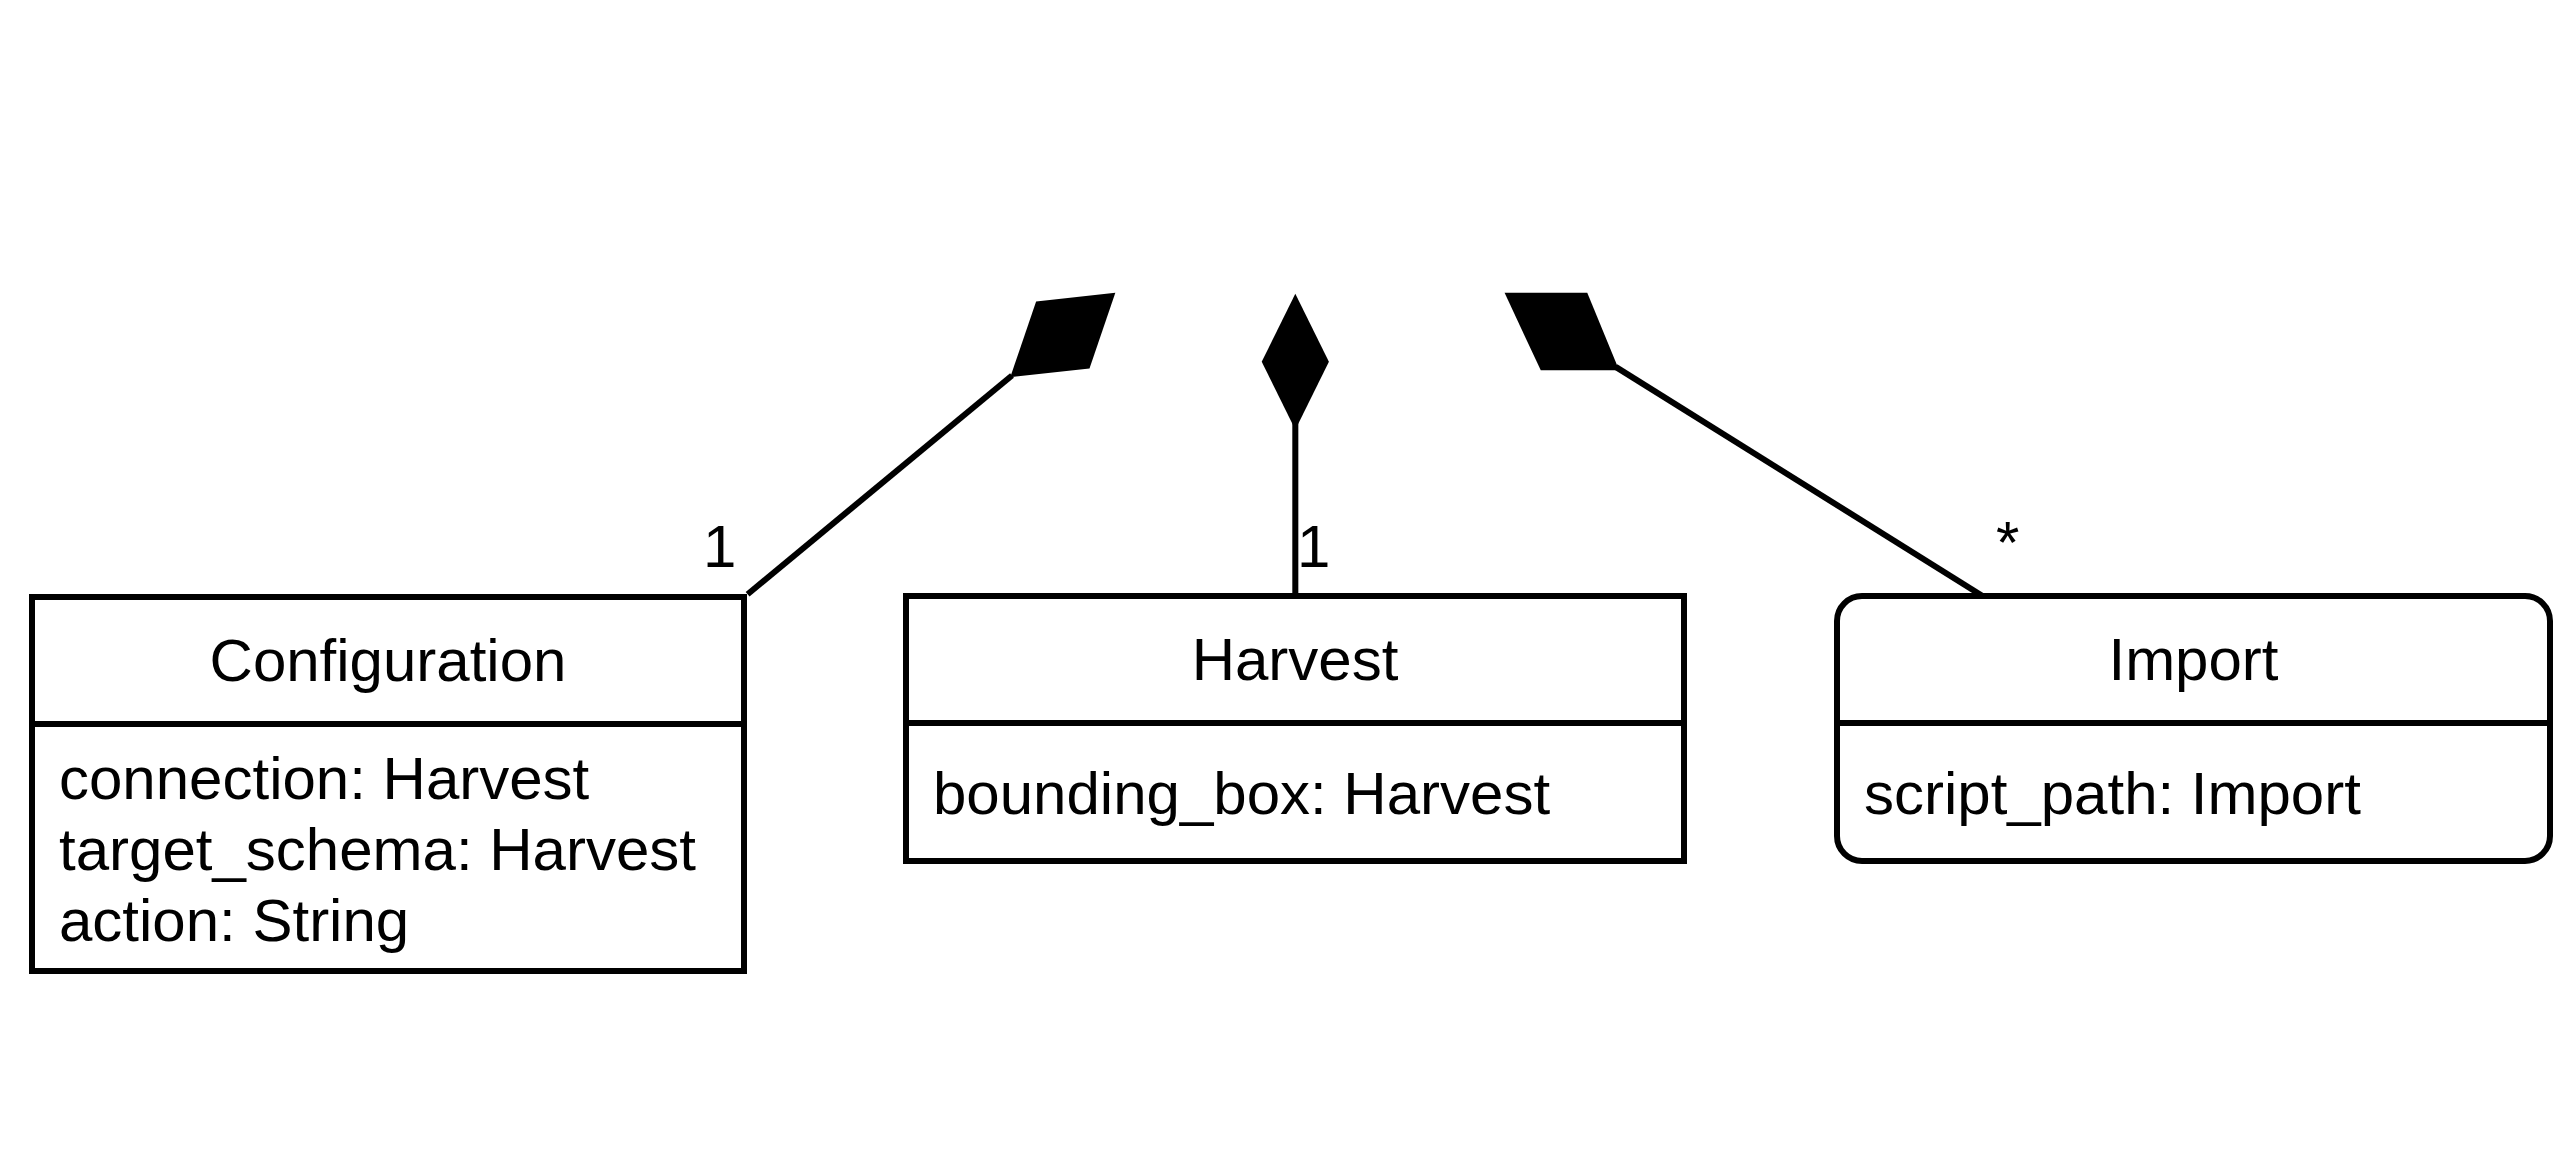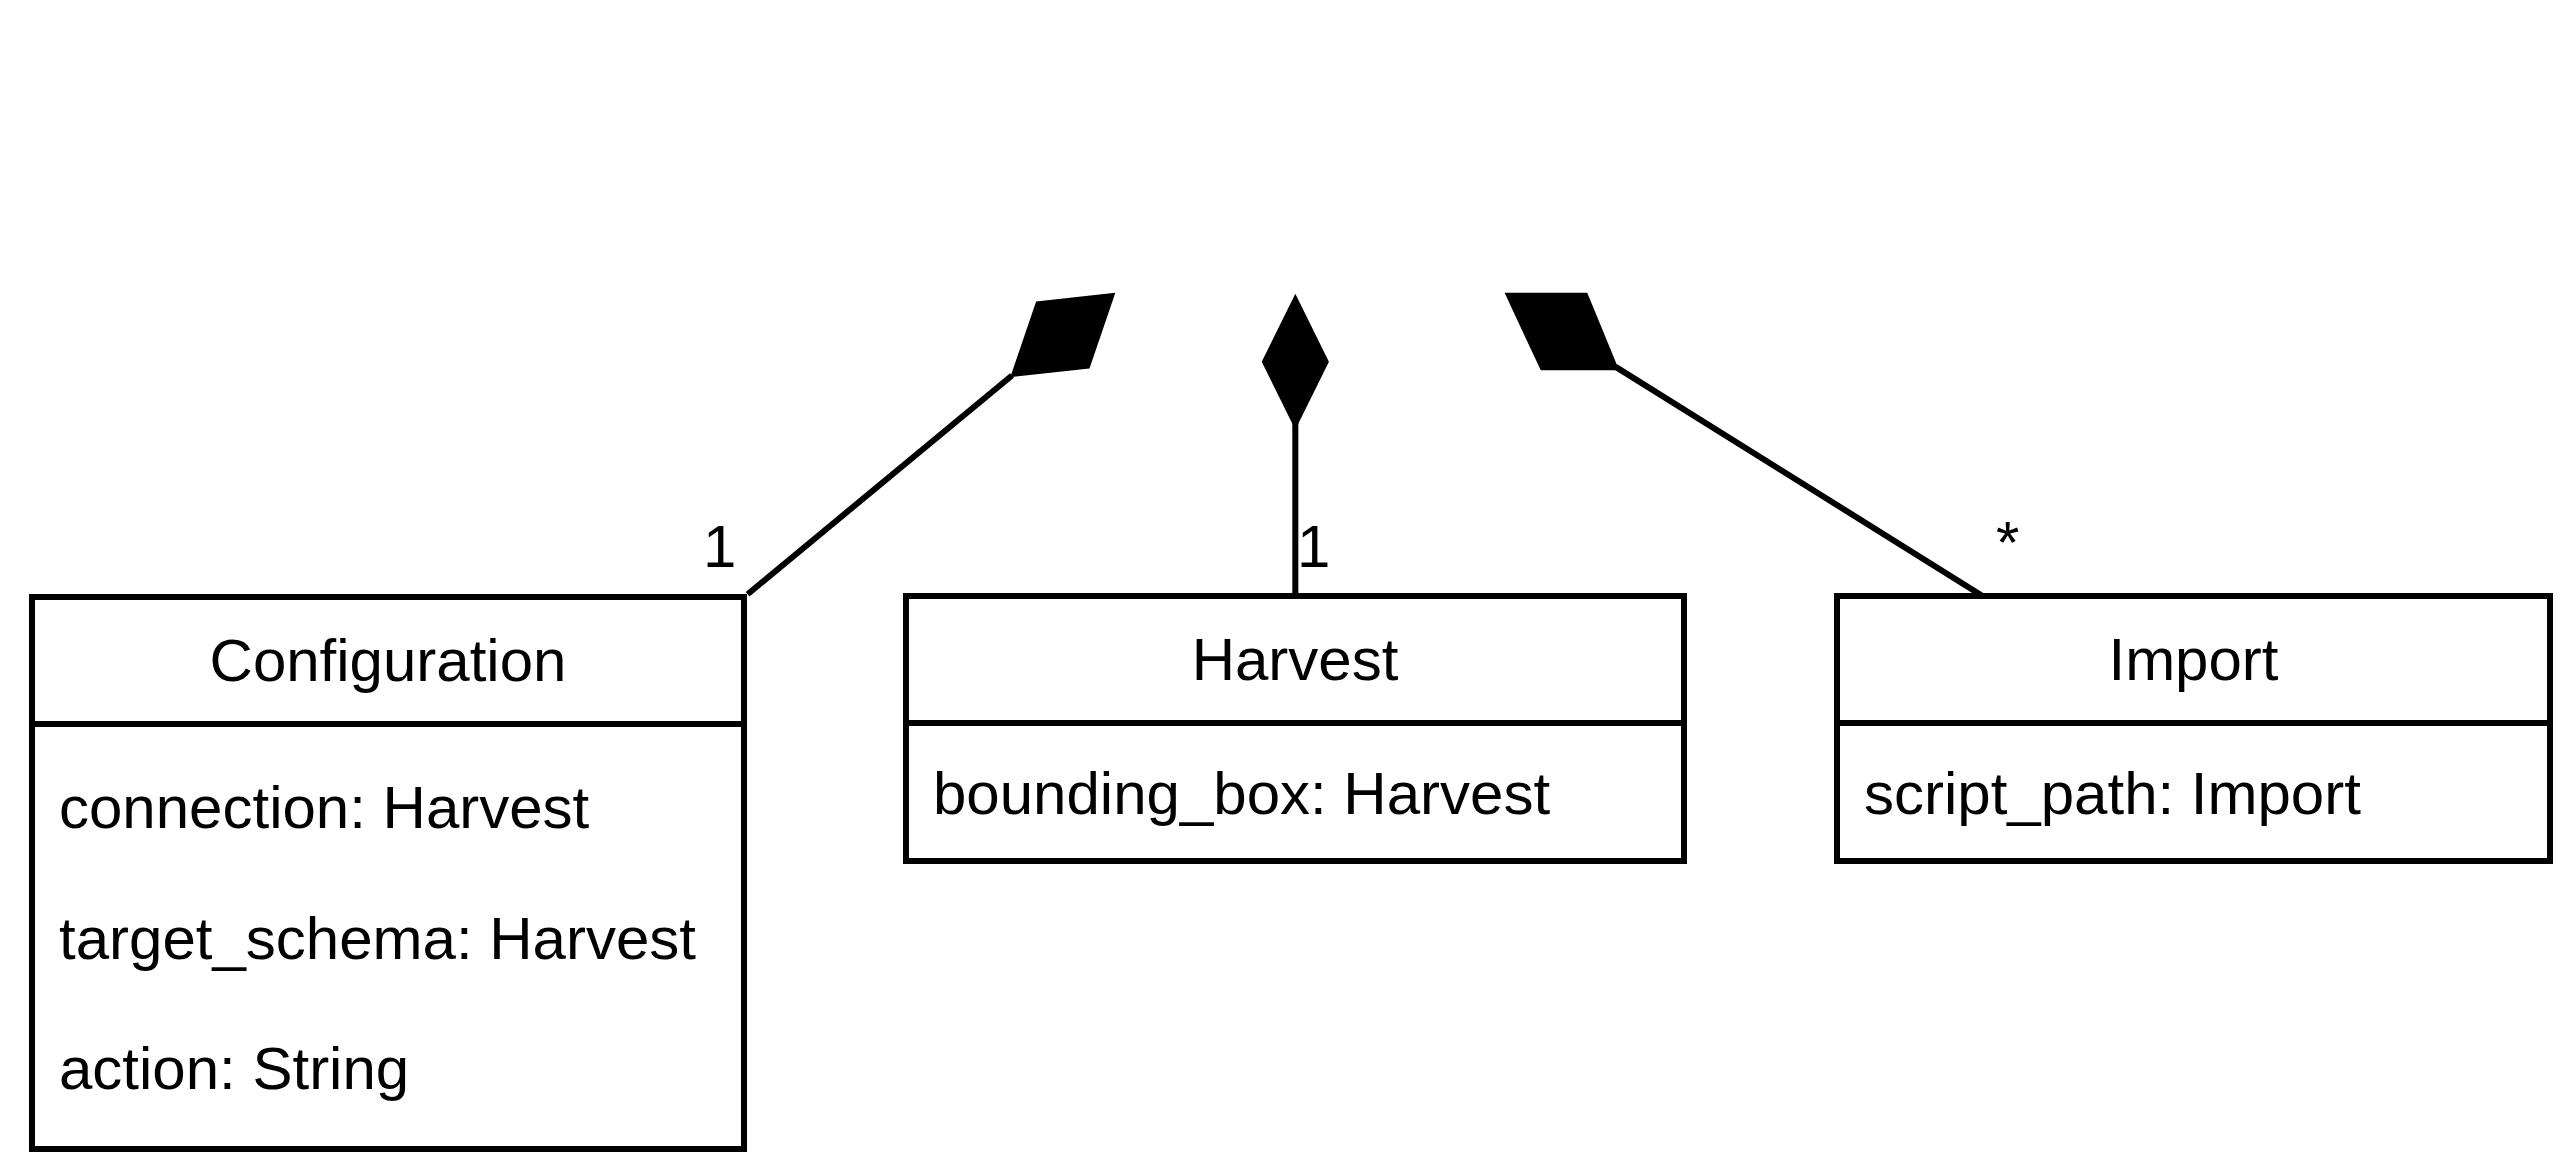--- a/index.html
+++ b/index.html
@@ -74,37 +74,37 @@
     <polygon points="1203,350 1295,340 1265,428 1173,438"></polygon>
 
     <line x1="1504" y1="490" x2="1504" y2="692"></line>
     <polygon points="1504,341 1543,420 1504,499 1465,420"></polygon>
 
     <line x1="1876" y1="426" x2="2302" y2="692"></line>
     <polygon points="1747,340 1843,340 1880,430 1789,430"></polygon>
   </svg>
 
 
-  <div class="uml-class" style="left:29px; top:594px; width:718px; height:558px;">
+  <div class="uml-class" style="left:29px; top:594px; width:718px; height:380px;">
     <div class="cls-title">Configuration</div>
     <div class="cls-attrs">
       <div class="attr-row">connection: Harvest</div>
       <div class="attr-row">target_schema: Harvest</div>
       <div class="attr-row">action: String</div>
     </div>
   </div>
 
   <div class="uml-class" style="left:903px; top:593px; width:784px; height:271px;">
     <div class="cls-title">Harvest</div>
     <div class="cls-attrs">
       <div class="attr-row">bounding_box: Harvest</div>
     </div>
   </div>
 
-  <div class="uml-class" style="left:1834px; top:593px; width:719px; height:271px;">
+  <div class="uml-class" style="left:1834px; top:593px; width:719px; height:271px;border-radius:28px;">
     <div class="cls-title">Import</div>
     <div class="cls-attrs">
       <div class="attr-row">script_path: Import</div>
     </div>
   </div>
 
   <div class="mult-label" style="left:703px; top:517px;">1</div>
   <div class="mult-label" style="left:1297px; top:517px;">1</div>
   <div class="mult-label" style="left:1996px; top:513px;">*</div>
 

